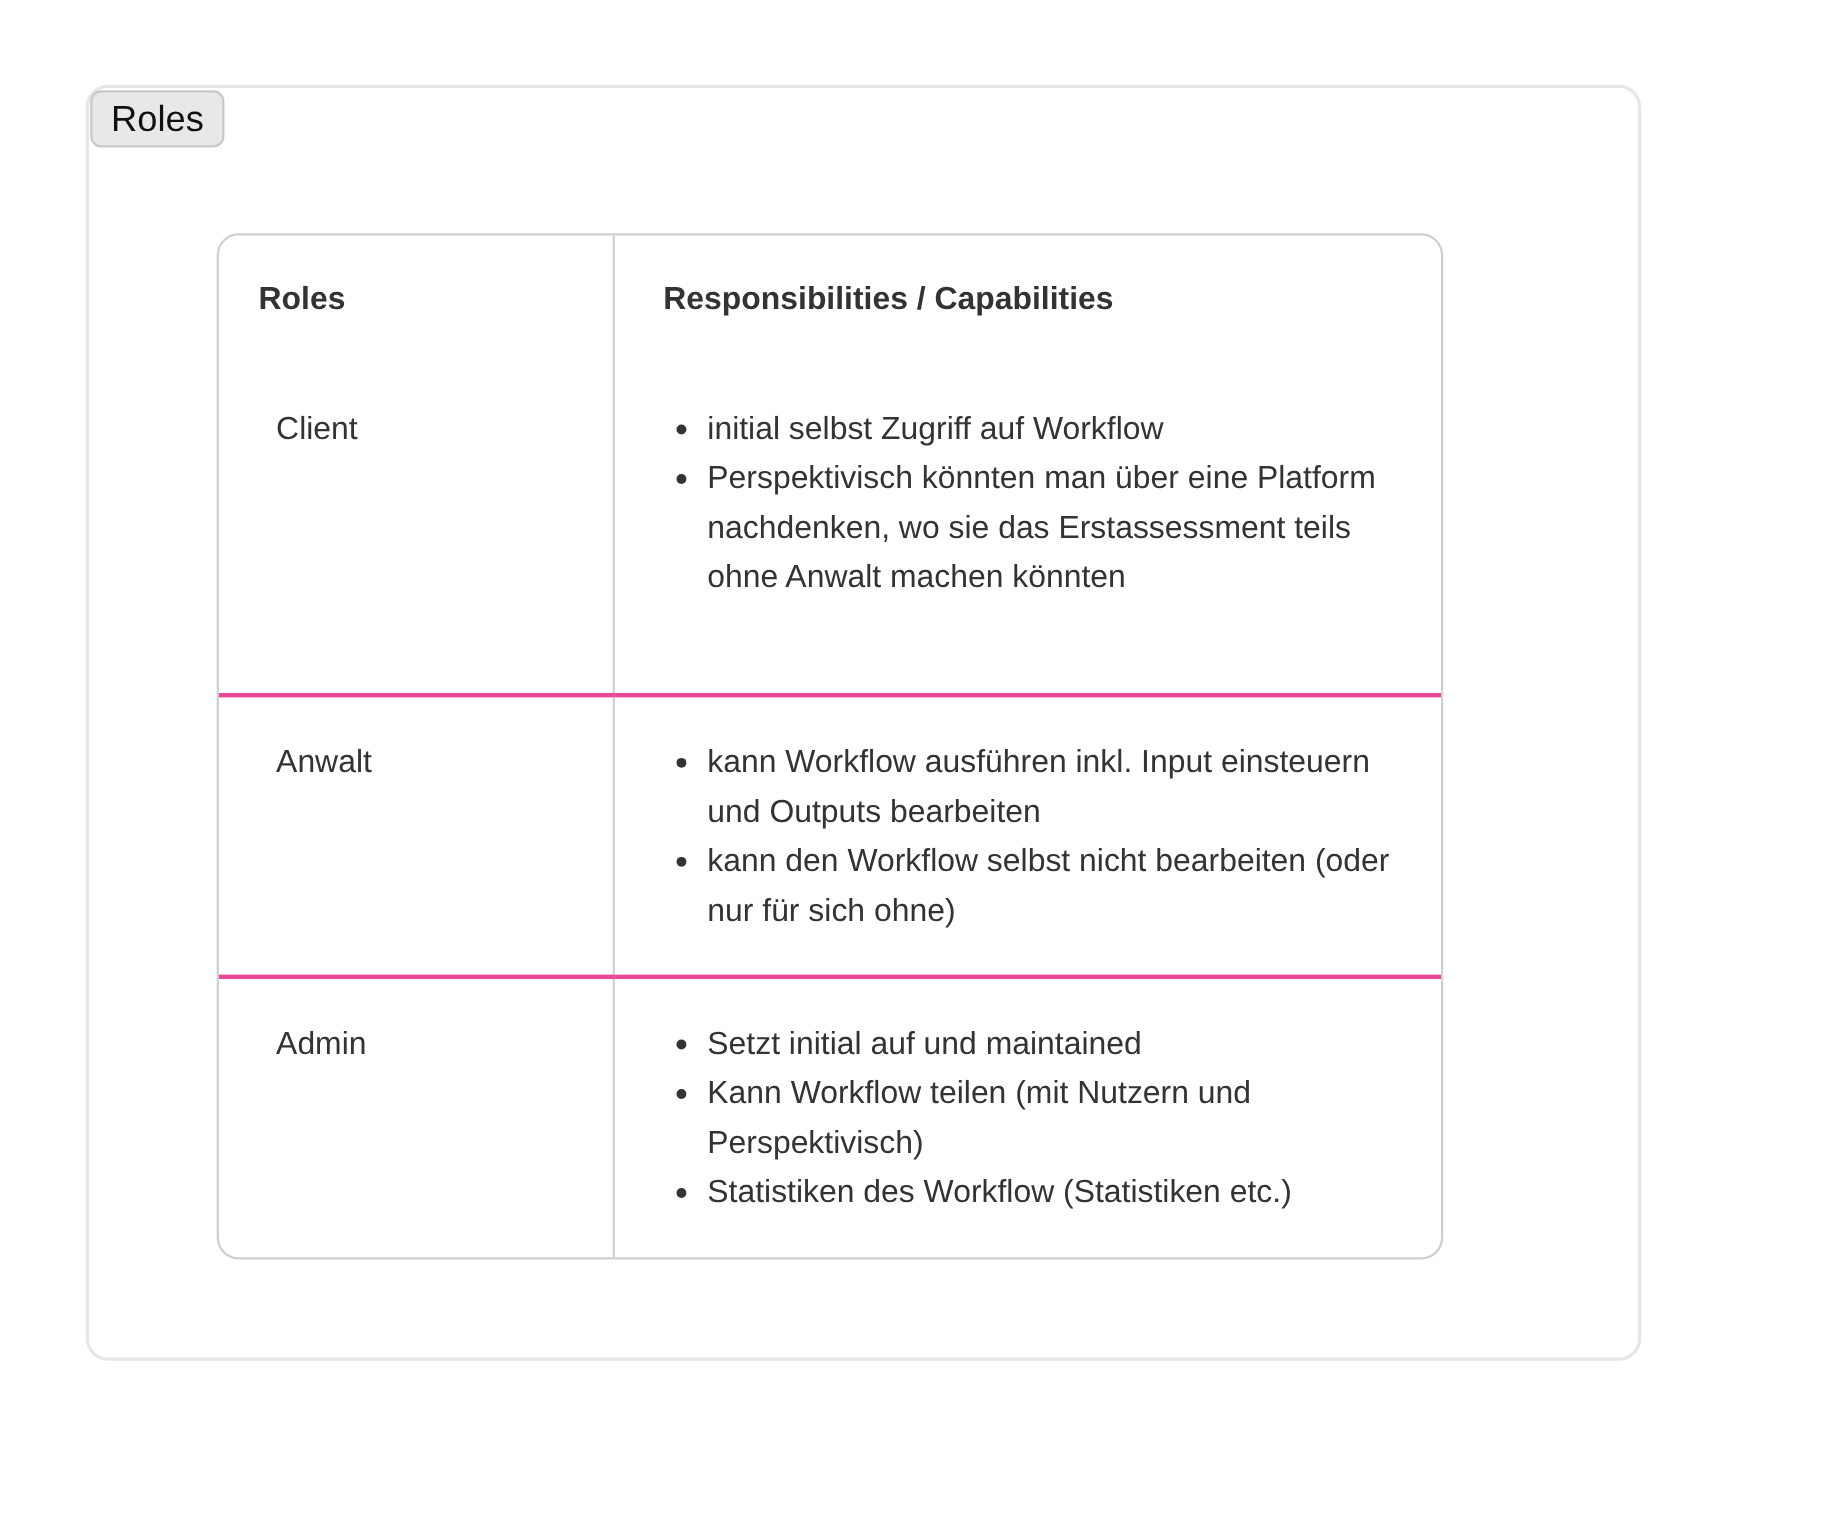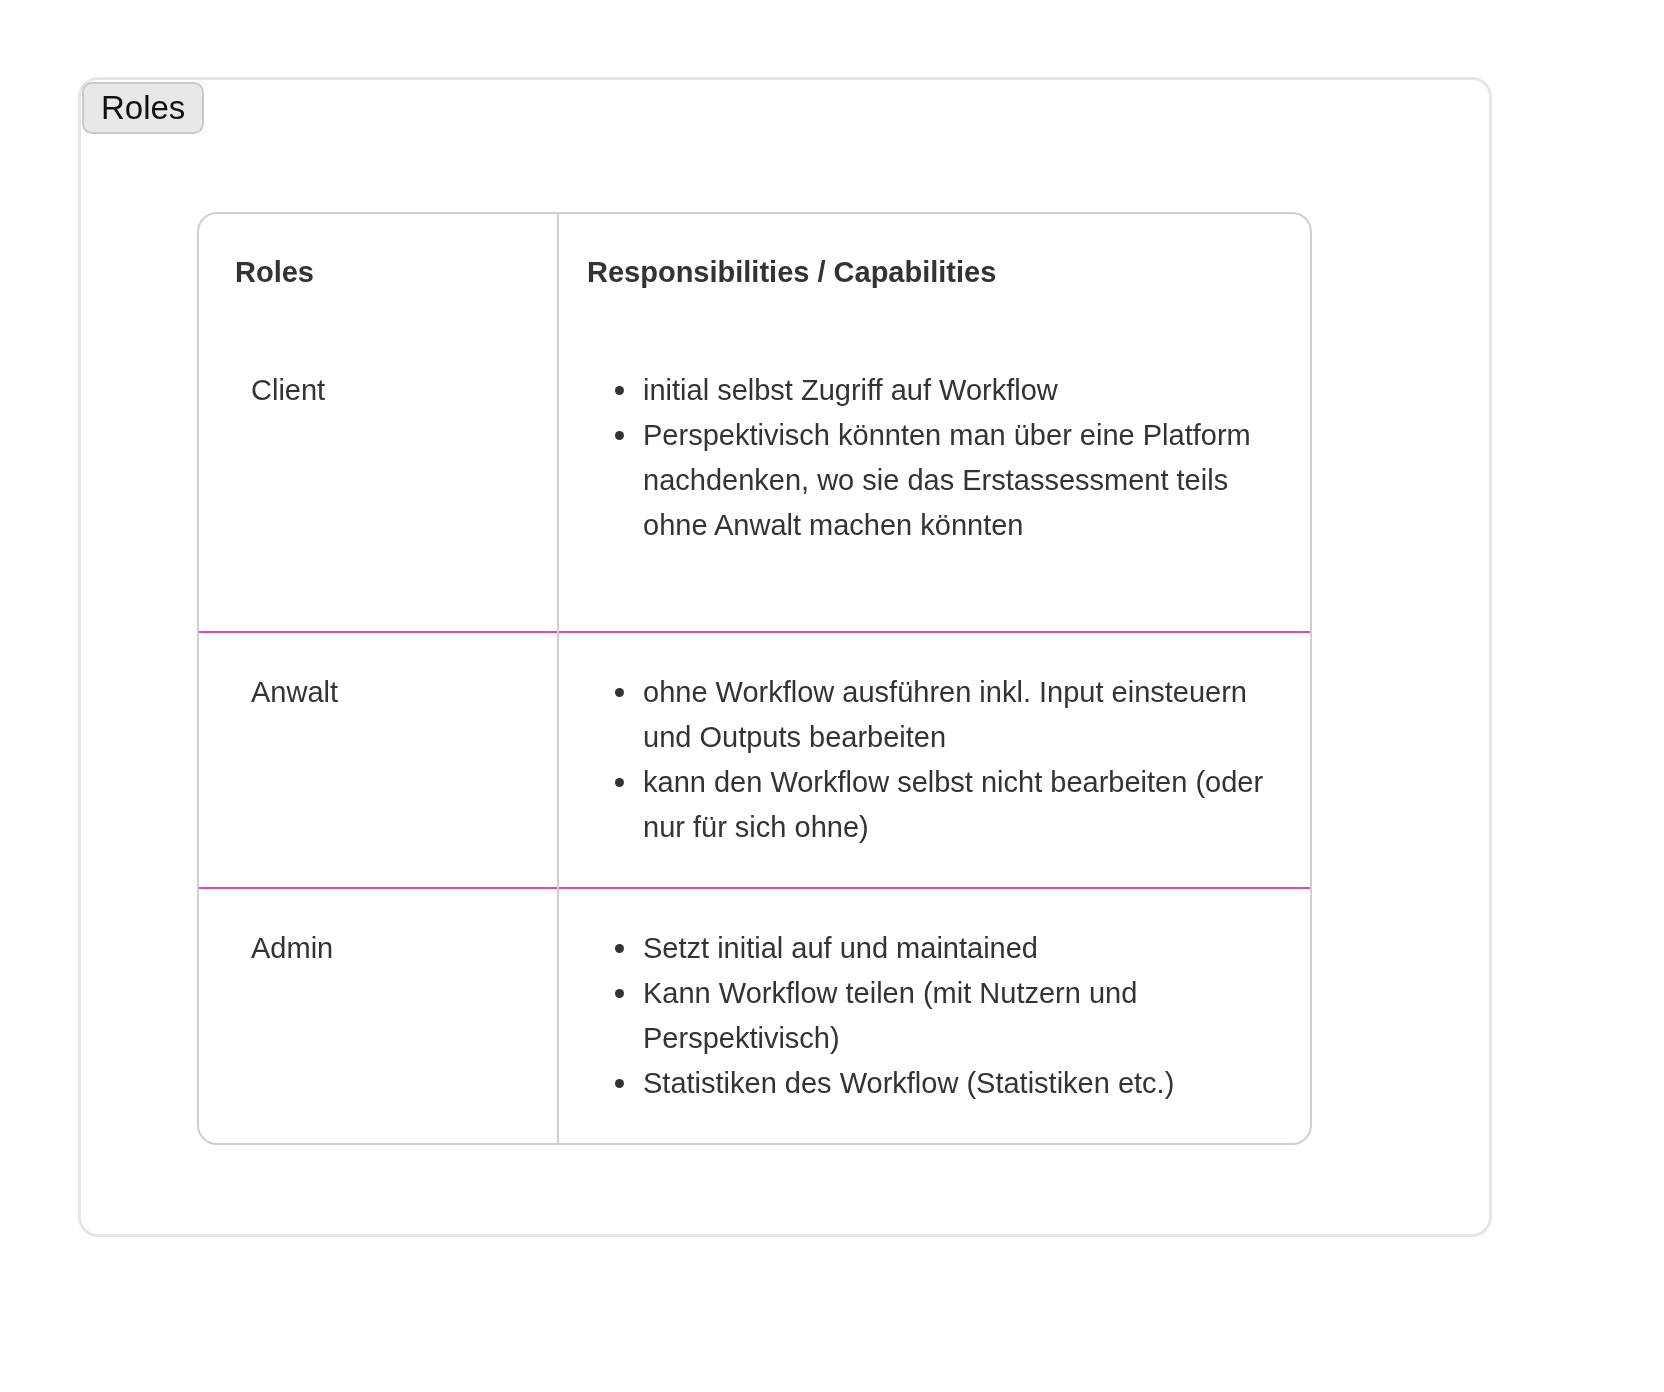--- a/index.html
+++ b/index.html
@@ -65,34 +65,34 @@
       color: #333333;
     }
     th {
       font-weight: bold;
       height: 117px;
       padding: 0 0 0 36px;
       vertical-align: middle;
       box-sizing: border-box;
     }
     th.resp-head {
-      padding-left: 28px;
+      padding-left: 44px;
     }
     td {
       padding: 37px 0 0 52px;
       box-sizing: border-box;
     }
     td.resp-cell {
       padding: 37px 30px 0 38px;
     }
     .role-col-cell {
       border-right: 2px solid #cfcfcf;
     }
     tr + tr th, tr + tr td {
-      border-top: 2px solid #ec4899;
+      border-top: 4px solid #ec4899;
     }
     tr.row-client td { height: 301px; }
     tr.row-anwalt td { height: 256px; }
     tr.row-admin td { height: 255px; }
     ul {
       margin: 0;
       padding: 0 0 0 46px;
       list-style: none;
     }
     li {
@@ -134,21 +134,21 @@
           <ul>
             <li><span class="bullet"></span><span>initial selbst Zugriff auf Workflow</span></li>
             <li><span class="bullet"></span><span>Perspektivisch könnten man über eine Platform nachdenken, wo sie das Erstassessment teils ohne Anwalt machen könnten</span></li>
           </ul>
         </td>
       </tr>
       <tr class="row-anwalt">
         <td class="role-col-cell">Anwalt</td>
         <td class="resp-cell">
           <ul>
-            <li><span class="bullet"></span><span>ohne Workflow ausführen inkl. Input einsteuern und Outputs bearbeiten</span></li>
+            <li><span class="bullet"></span><span>kann Workflow ausführen inkl. Input einsteuern und Outputs bearbeiten</span></li>
             <li><span class="bullet"></span><span>kann den Workflow selbst nicht bearbeiten (oder nur für sich ohne)</span></li>
           </ul>
         </td>
       </tr>
       <tr class="row-admin">
         <td class="role-col-cell">Admin</td>
         <td class="resp-cell">
           <ul>
             <li><span class="bullet"></span><span>Setzt initial auf und maintained</span></li>
             <li><span class="bullet"></span><span>Kann Workflow teilen (mit Nutzern und Perspektivisch)</span></li>

